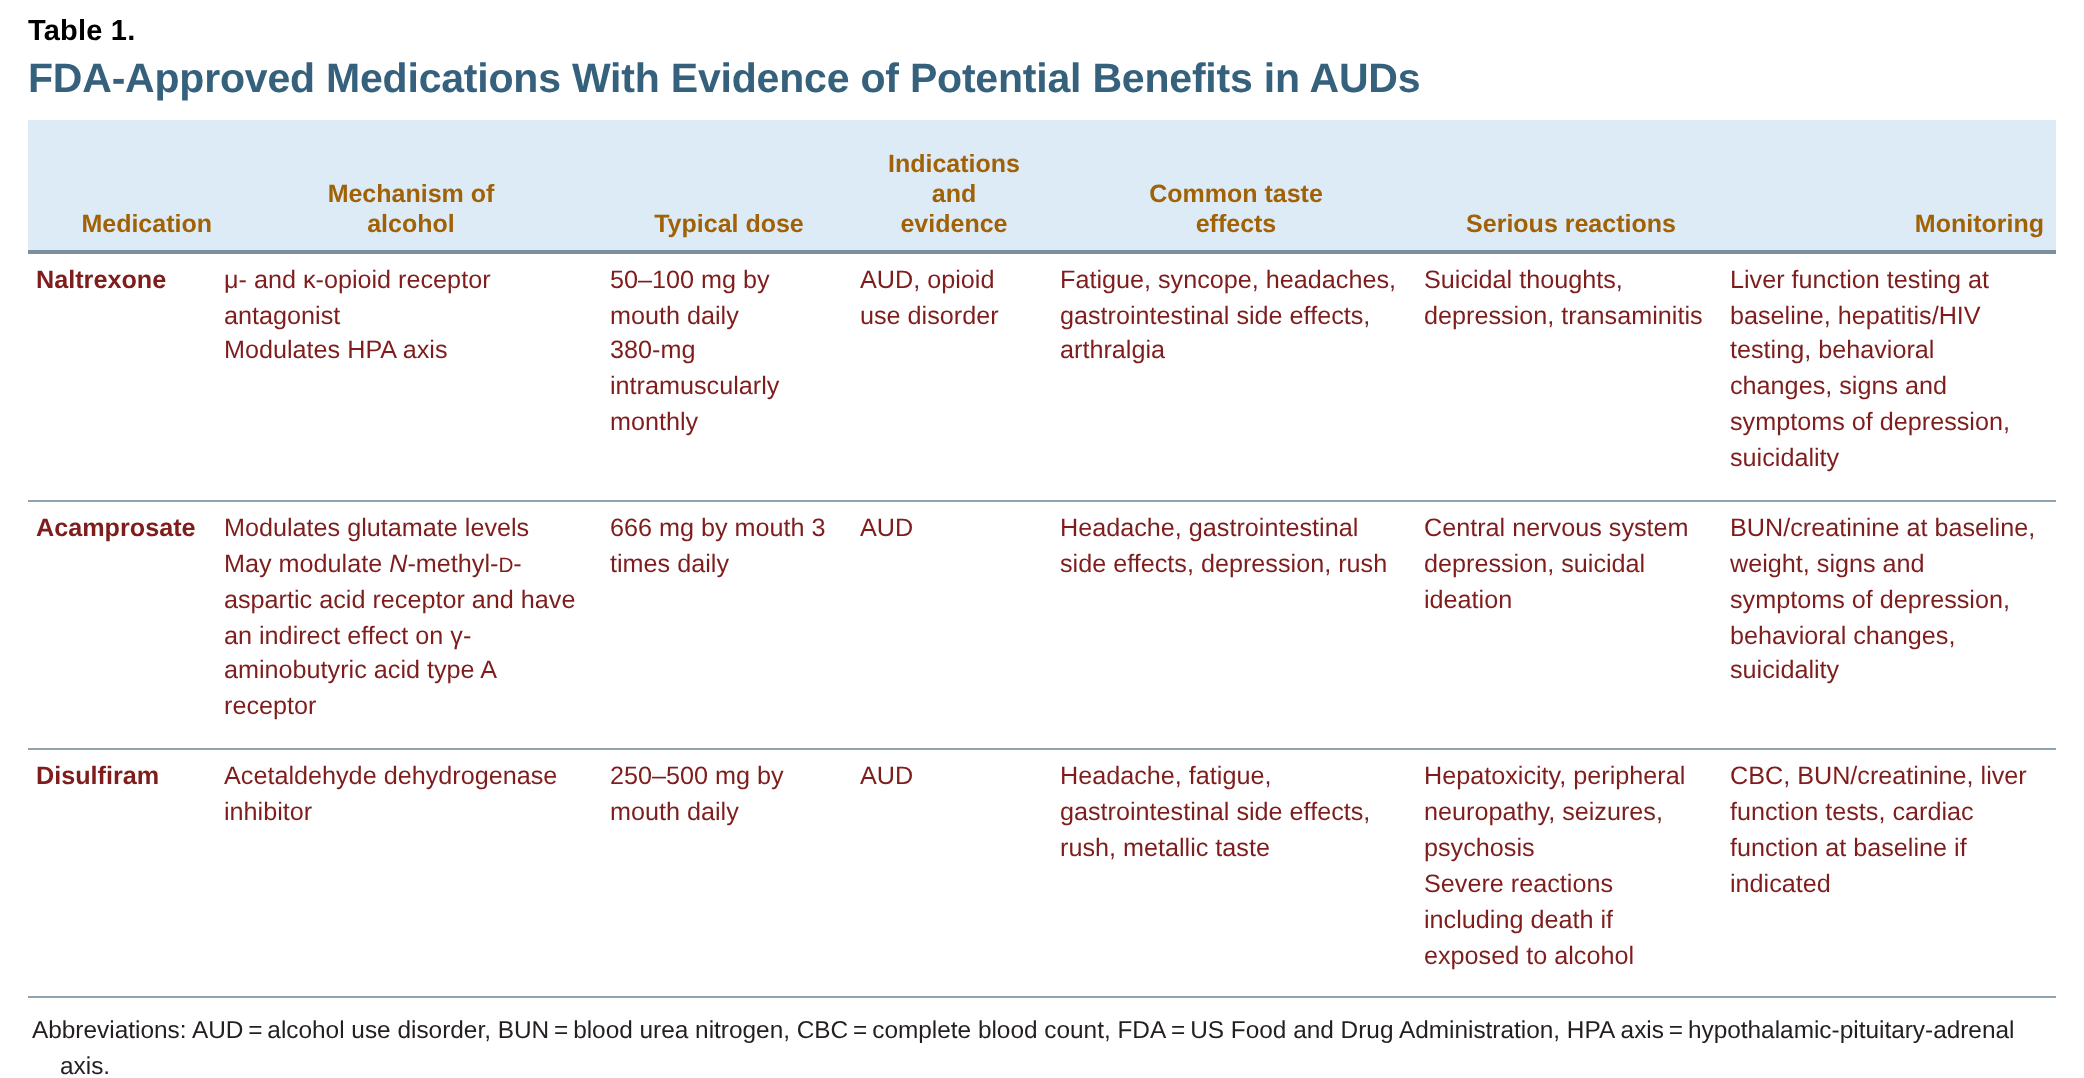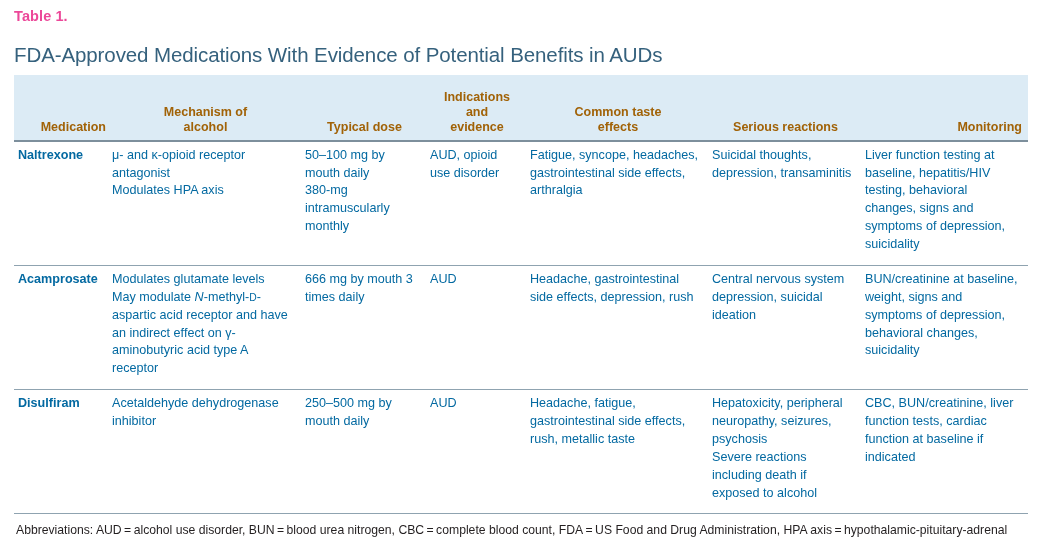--- a/index.html
+++ b/index.html
@@ -23,28 +23,28 @@
     padding: 0;
   }
 
   
   .title-block {
     padding: 7px 14px 0 14px;
   }
   .table-number {
     font-size: 14.5px;
     font-weight: 700;
-    color: #ec4899;
+    color: #000000;
     letter-spacing: 0.1px;
     line-height: 1.25;
-    margin: 0 0 18px 0;
+    margin: 0 0 3px 0;
   }
   .table-title {
     font-size: 20.5px;
-    font-weight: 400;
+    font-weight: 700;
     color: #35617d;
     letter-spacing: -0.1px;
     line-height: 1.2;
     margin: 0 0 7px 0;
   }
 
   
   .tbl-wrap {
     margin: 0 14px;
     width: 1014px;
@@ -74,21 +74,21 @@
   thead th.c-dose     { text-align: center; }
   thead th.c-ind      { text-align: center; }
   thead th.c-side     { text-align: center; }
   thead th.c-serious  { text-align: center; }
   thead th.c-monitor  { text-align: right; }
 
   tbody td {
     vertical-align: top;
     font-size: 12.6px;
     line-height: 1.42;
-    color: #0369a1;
+    color: #7f1d1d;
     padding: 5px 10px 11px 0;
     border-bottom: 1.6px solid #8fa3b0;
   }
   tbody tr:last-child td {
     border-bottom: 1.6px solid #8fa3b0;
   }
   tbody td.c-med {
     font-weight: 700;
     padding-left: 4px;
     padding-right: 4px;

